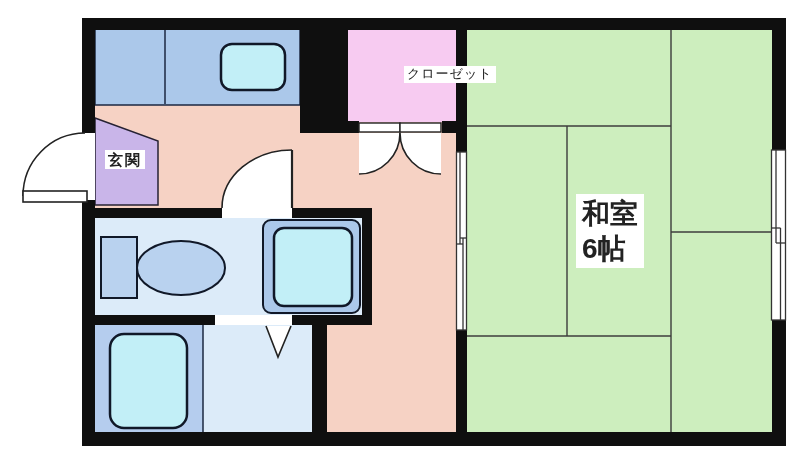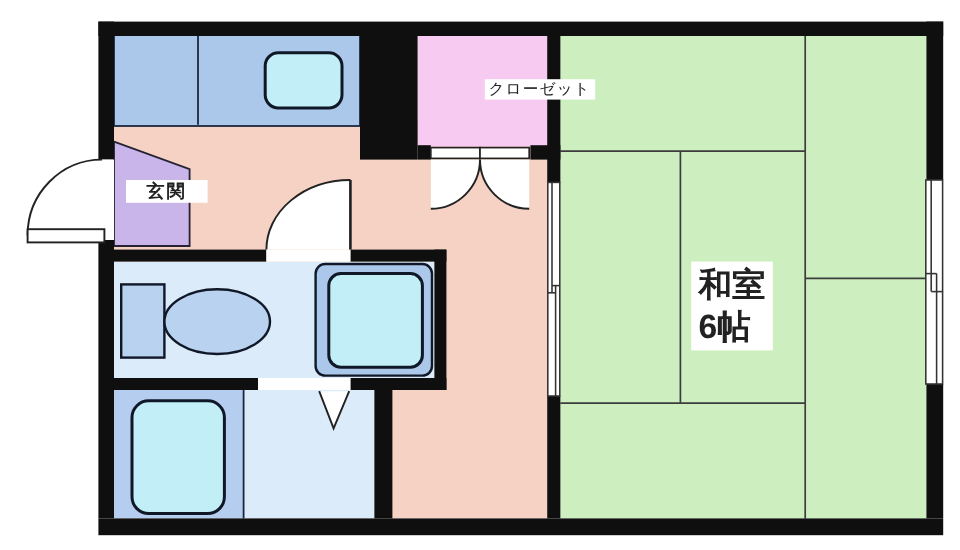--- a/index.html
+++ b/index.html
@@ -12,22 +12,22 @@
   }
   .stage svg{position:absolute;left:0;top:0;}
   .label{
     position:absolute;
     background:#ffffff;
     color:#222222;
     white-space:nowrap;
     line-height:1.15;
   }
   .label-closet{left:356px;top:66px;font-size:13px;padding:1px 3px;letter-spacing:1px;margin-left:48px;}
-  .label-genkan{left:105px;top:150px;font-size:15px;font-weight:bold;padding:1px 17px;letter-spacing:2px;}
-  .label-washitsu{left:576px;top:194px;font-size:28px;font-weight:bold;padding:2px 6px;line-height:1.25;text-align:left;margin-top:24px;}
+  .label-genkan{left:105px;top:150px;font-size:15px;font-weight:bold;padding:1px 3px;letter-spacing:2px;}
+  .label-washitsu{left:576px;top:194px;font-size:28px;font-weight:bold;padding:2px 6px;line-height:1.25;text-align:left;}
 </style>
 </head>
 <body>
 
 <div class="stage">
 <svg width="800" height="458" viewBox="0 0 800 458">
 
   <g>
     <rect x="95" y="100" width="361" height="332" fill="#f6d2c4"></rect>
 

